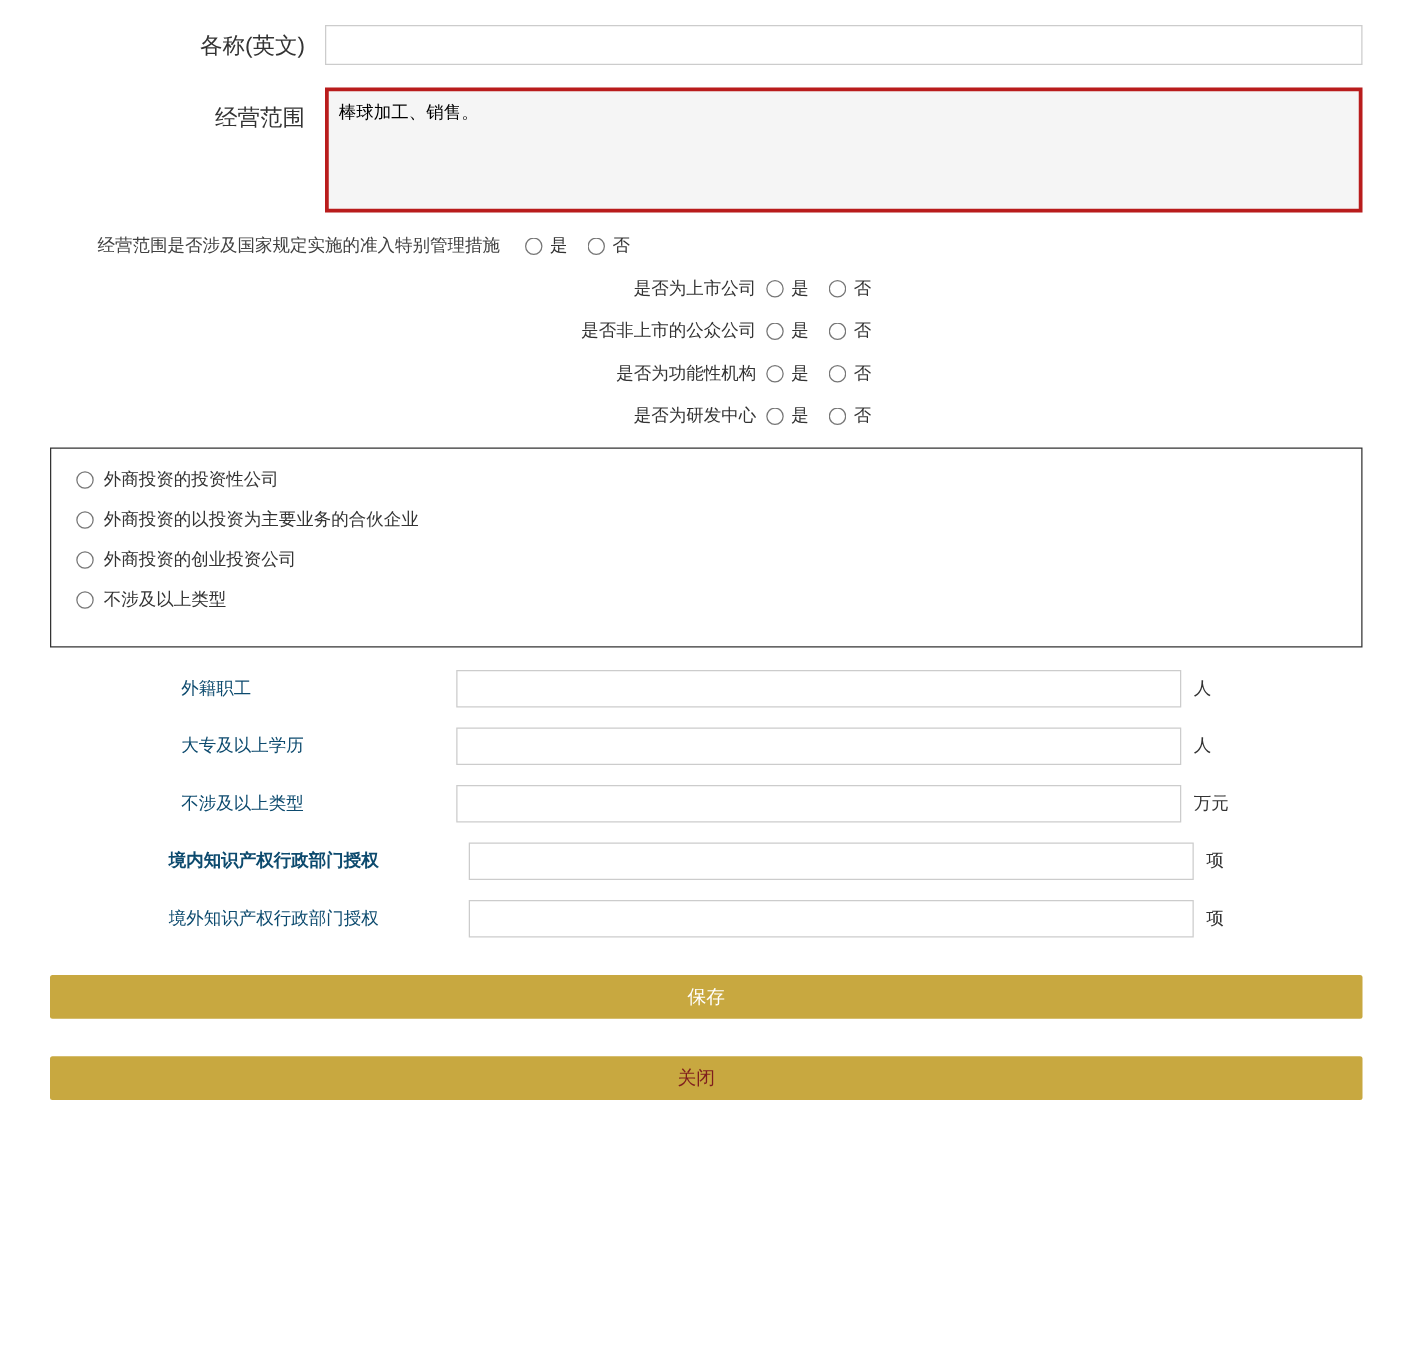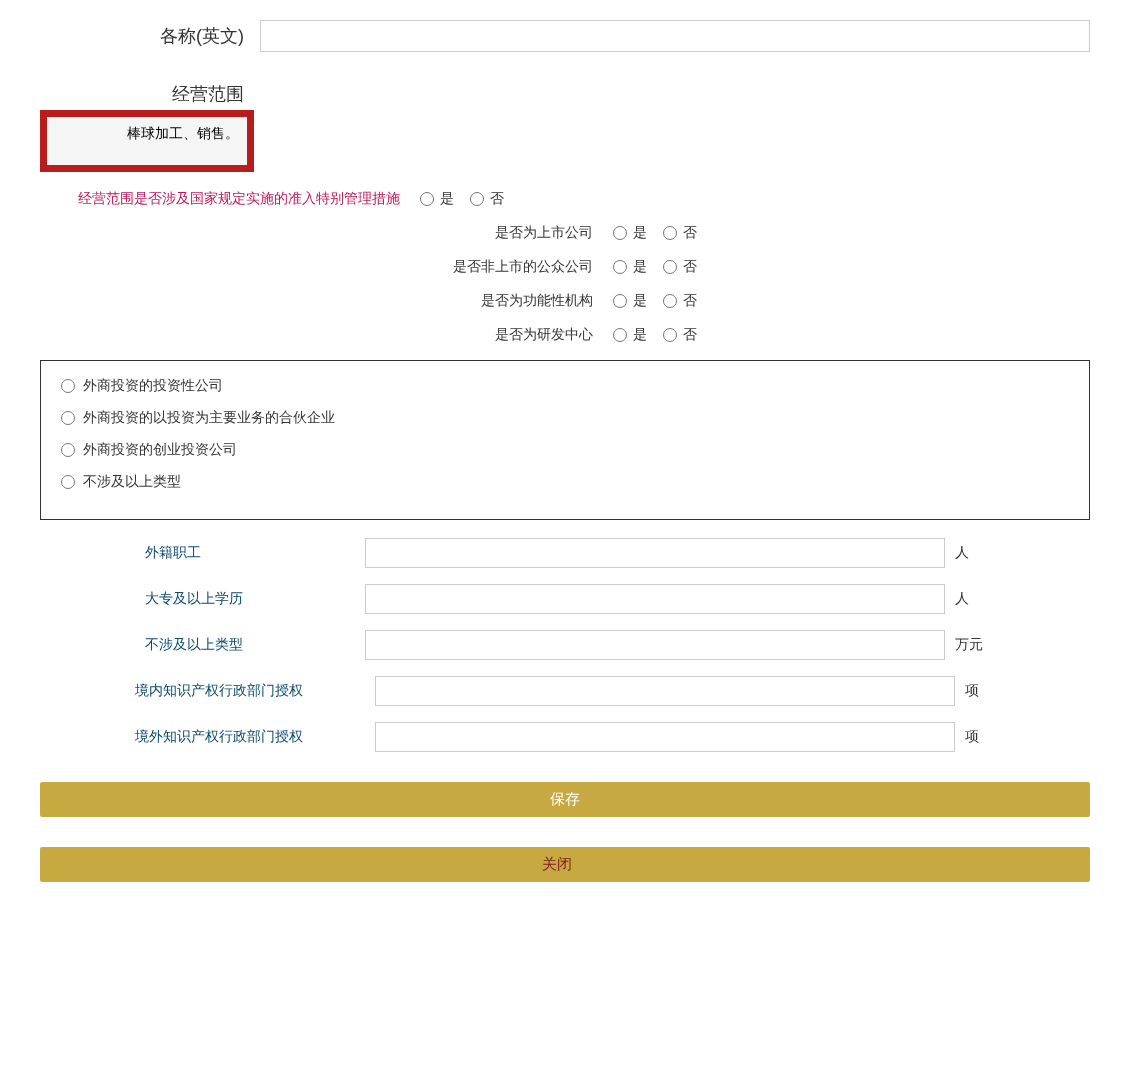--- a/index.html
+++ b/index.html
@@ -25,21 +25,20 @@
     }
 
     .form-row {
       display: flex;
       align-items: center;
       margin-bottom: 18px;
     }
 
     .form-row.align-top {
       align-items: flex-start;
-      flex-direction: column;
     }
 
     .form-label {
       min-width: 220px;
       text-align: right;
       padding-right: 16px;
       color: #333;
       font-size: 18px;
       line-height: 32px;
     }
@@ -50,28 +49,27 @@
       border: 1px solid #ccc;
       padding: 0 8px;
       font-size: 14px;
       outline: none;
       background: #fff;
     }
 
     .form-textarea {
       flex: 1;
       height: 100px;
-      border: 7px solid #b91c1c;
+      border: 3px solid #b91c1c;
       padding: 8px;
       font-size: 14px;
       outline: none;
       background: #f5f5f5;
       resize: none;
       overflow-y: scroll;
-      text-align: right;
     }
 
     .radio-group {
       display: flex;
       align-items: center;
       gap: 16px;
     }
 
     .radio-label {
       display: flex;
@@ -120,21 +118,21 @@
     .centered-radio-row {
       display: flex;
       align-items: center;
       justify-content: center;
       margin-bottom: 16px;
     }
 
     .centered-radio-row .row-label {
       min-width: 180px;
       text-align: right;
-      padding-right: 20px;
+      padding-right: 8px;
       font-size: 14px;
       color: #333;
     }
 
     
     .input-row {
       display: flex;
       align-items: center;
       justify-content: center;
       margin-bottom: 16px;
@@ -212,21 +210,21 @@
       display: flex;
       align-items: center;
       margin-bottom: 16px;
     }
 
     .wide-radio-row .row-label-wide {
       min-width: 380px;
       text-align: right;
       padding-right: 20px;
       font-size: 14px;
-      color: #be185d;
+      color: #404040;
     }
   </style>
 </head>
 <body>
 
 <div class="form-container">
 
   <div class="form-row">
     <div class="form-label">各称(英文)</div>
     <input type="text" class="form-input" value="" style="">
@@ -338,21 +336,21 @@
     <span class="row-unit">人</span>
   </div>
 
   <div class="input-row">
     <div class="row-label">不涉及以上类型</div>
     <input type="text" class="row-input" style="">
     <span class="row-unit">万元</span>
   </div>
 
   <div class="input-row">
-    <div class="row-label" style="min-width:240px;">境内知识产权行政部门授权</div>
+    <div class="row-label" style="min-width:240px;font-weight:bold;">境内知识产权行政部门授权</div>
     <input type="text" class="row-input" style="">
     <span class="row-unit">项</span>
   </div>
 
   <div class="input-row">
     <div class="row-label" style="min-width:240px;">境外知识产权行政部门授权</div>
     <input type="text" class="row-input" style="">
     <span class="row-unit">项</span>
   </div>
 

